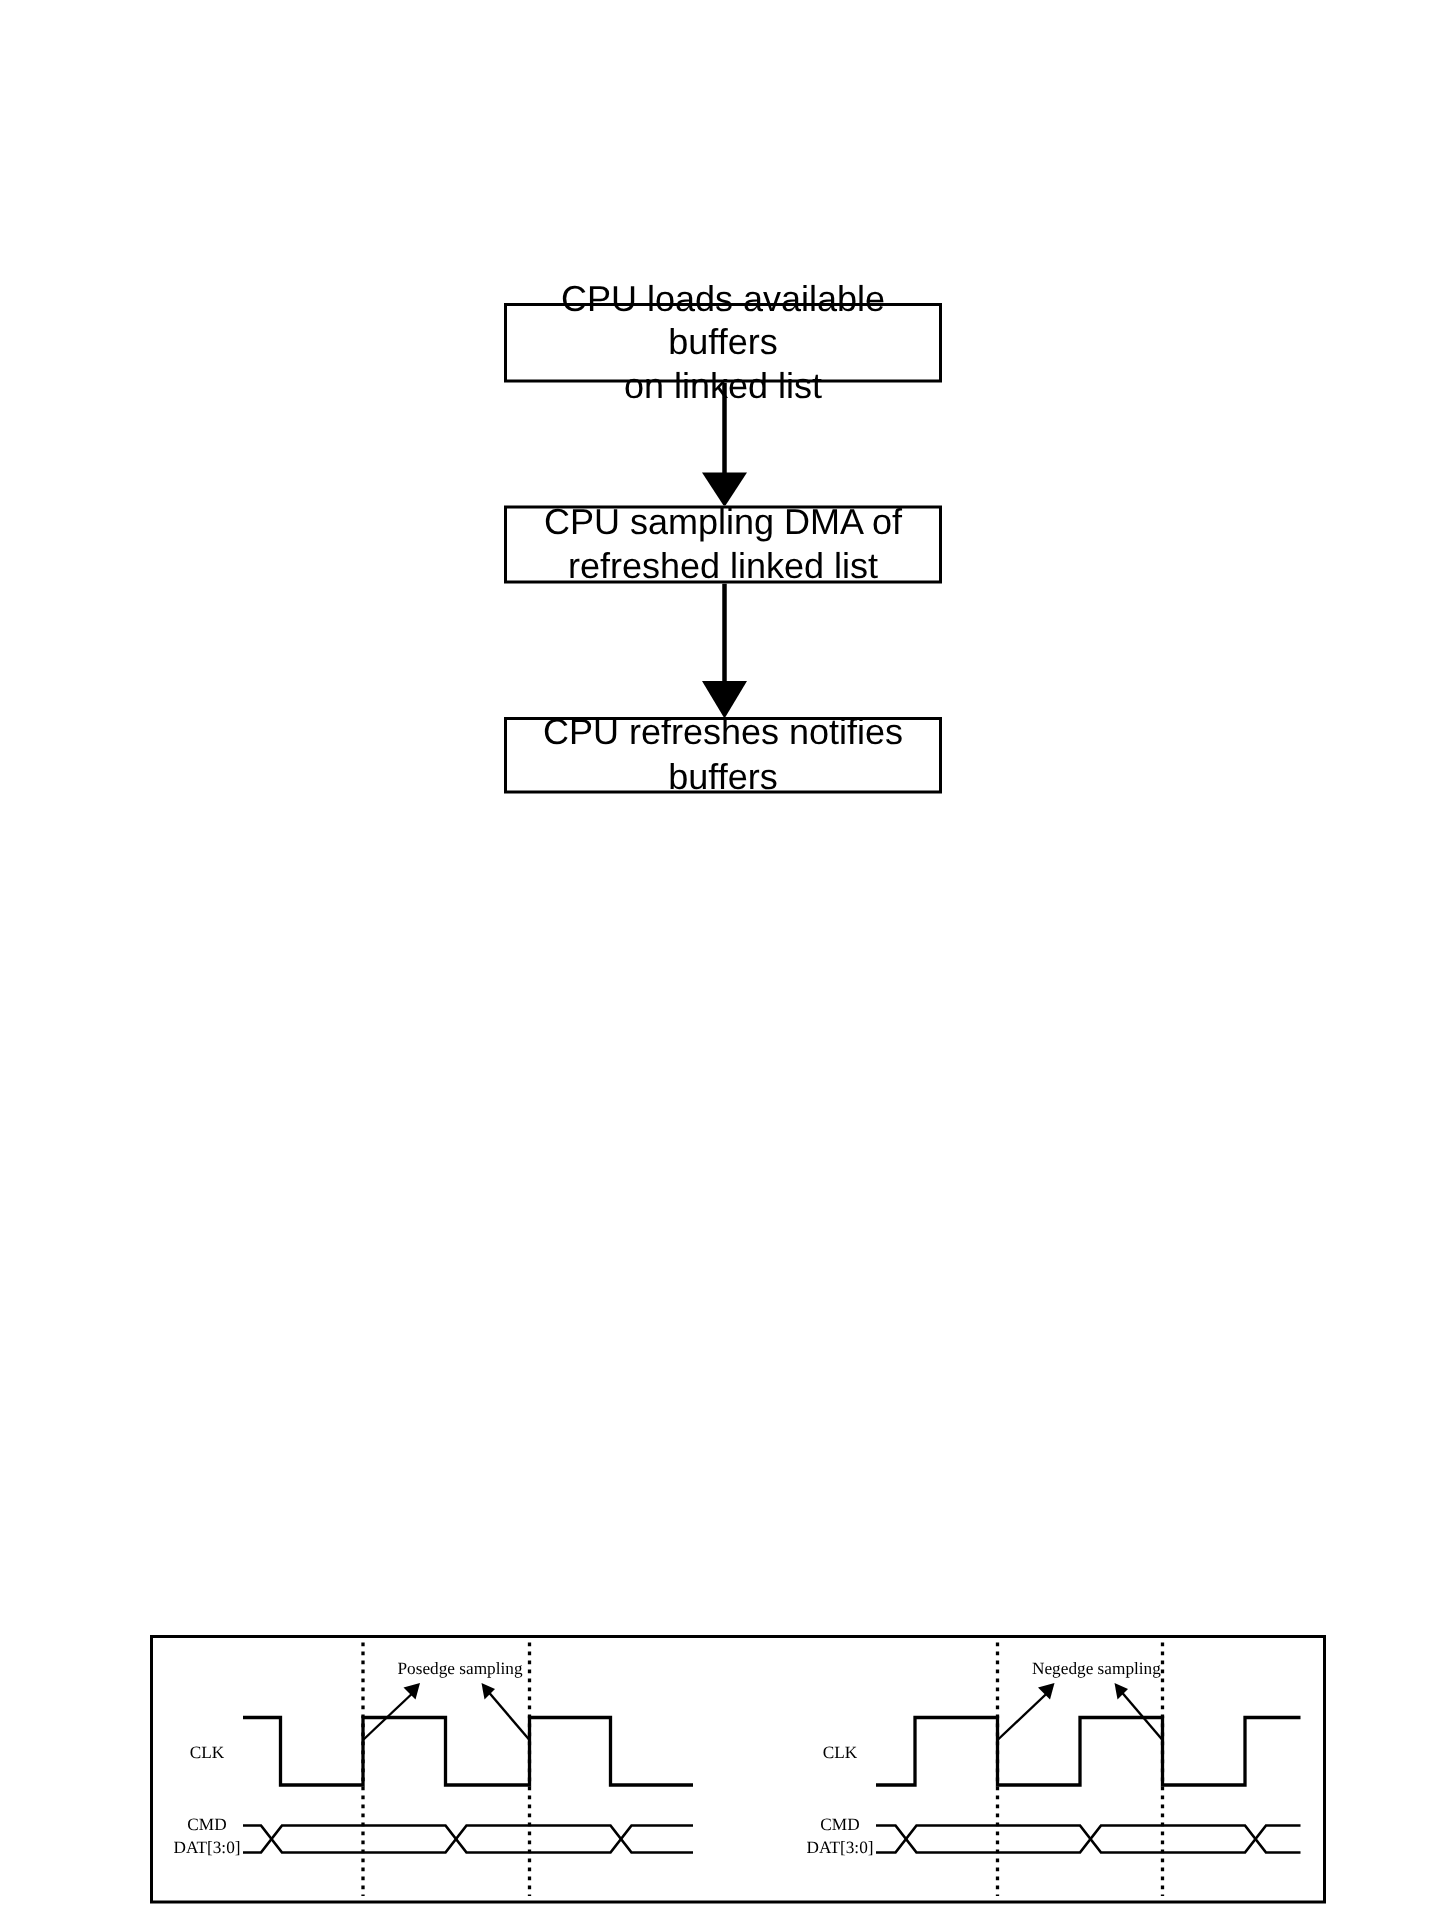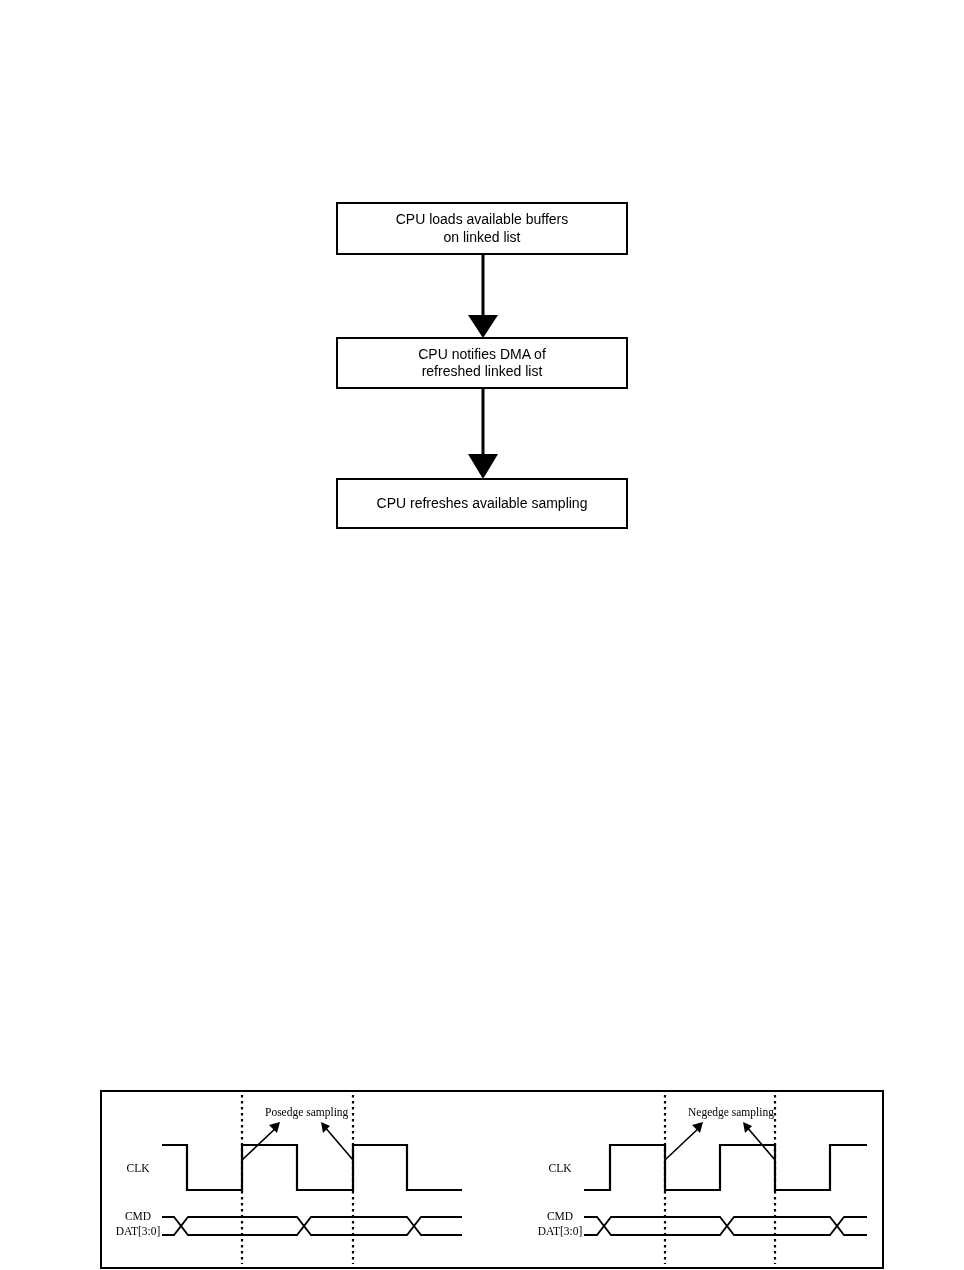--- a/index.html
+++ b/index.html
@@ -26,21 +26,21 @@
   .flow-box {
     position: absolute;
     box-sizing: border-box;
     border: 2px solid #000000;
     background: #ffffff;
     display: flex;
     align-items: center;
     justify-content: center;
     text-align: center;
     font-family: "Liberation Sans", sans-serif;
-    font-size: 14px;
+    font-size: 24px;
     line-height: 1.22;
     color: #000000;
   }
   .flow-box .flow-text {
     display: block;
     white-space: pre-line;
   }
 
   #box-1 { left: 336px; top: 202px; width: 292px; height: 53px; }
   #box-2 { left: 336px; top: 337px; width: 292px; height: 52px; }
@@ -88,31 +88,31 @@
     <span class="flow-text">CPU loads available buffers
 on linked list</span>
   </div>
 
   <svg class="flow-arrow" id="arrow-1" viewBox="0 0 44 83">
     <line x1="22" y1="0" x2="22" y2="68" stroke="#000000" stroke-width="3"></line>
     <polygon points="7,60 37,60 22,83" fill="#000000"></polygon>
   </svg>
 
   <div class="flow-box" id="box-2">
-    <span class="flow-text">CPU notifies DMA of
+    <span class="flow-text">CPU sampling DMA of
 refreshed linked list</span>
   </div>
 
   <svg class="flow-arrow" id="arrow-2" viewBox="0 0 44 90">
     <line x1="22" y1="0" x2="22" y2="74" stroke="#000000" stroke-width="3"></line>
     <polygon points="7,65 37,65 22,90" fill="#000000"></polygon>
   </svg>
 
   <div class="flow-box" id="box-3">
-    <span class="flow-text">CPU refreshes available sampling</span>
+    <span class="flow-text">CPU refreshes notifies buffers</span>
   </div>
 
 </div>
 
 <div id="timing-figure">
   <svg width="780" height="175" viewBox="0 0 780 175">
 
     <g>
 
       <line x1="140" y1="3" x2="140" y2="172" stroke="#000000" stroke-width="2.2" stroke-dasharray="2.5,3.5"></line>

